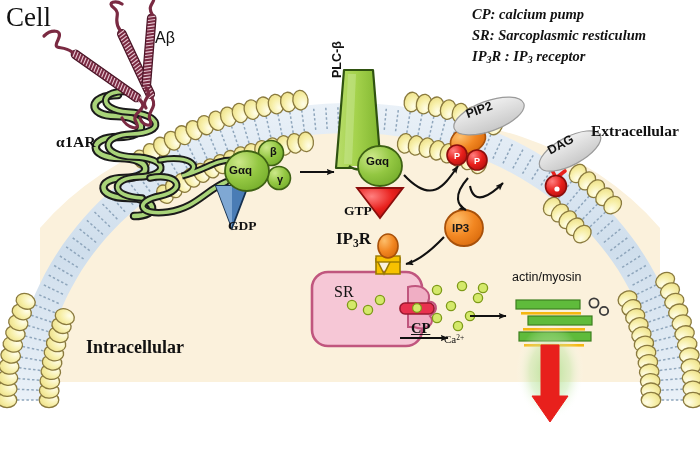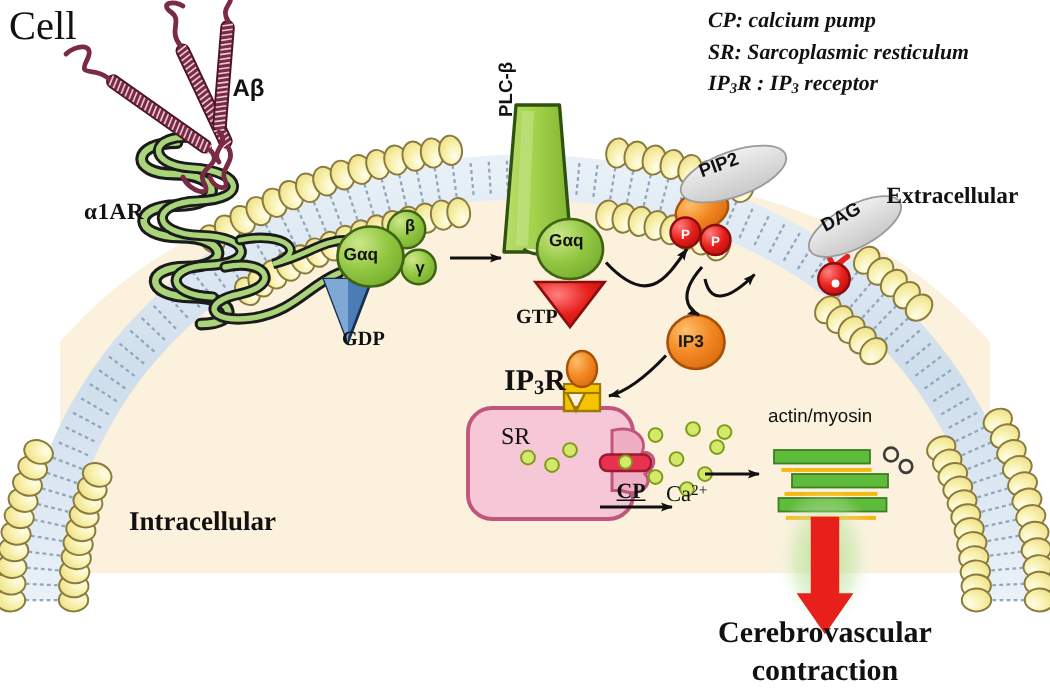--- a/index.html
+++ b/index.html
@@ -9,37 +9,37 @@
   svg#scene{position:absolute;left:0;top:0;width:700px;height:465px;display:block;}
   .lbl{position:absolute;white-space:nowrap;color:#111;}
   .serif{font-family:"Liberation Serif", serif;}
   .sans{font-family:"Liberation Sans", sans-serif;}
   .bold{font-weight:bold;}
   #cellTitle{left:6px;top:2px;font-size:27px;}
   #legend{left:472px;top:4px;font-size:14.5px;line-height:21px;font-style:italic;}
   #legend div{white-space:nowrap;}
   sub{font-size:.68em;vertical-align:-0.22em;}
   sup{font-size:.68em;vertical-align:0.42em;}
-  #abLabel{left:155px;top:29px;font-size:16px;font-weight:bold;margin-top:22px;}
+  #abLabel{left:155px;top:29px;font-size:16px;font-weight:normal;}
   #a1arLabel{left:56px;top:133px;font-size:15.5px;font-weight:bold;letter-spacing:.3px;}
   #extracellular{left:591px;top:122px;font-size:15.5px;font-weight:bold;}
   #intracellular{left:86px;top:337px;font-size:18px;font-weight:bold;}
   #gdpLabel{left:228px;top:218px;font-size:13.5px;font-weight:bold;}
   #gtpLabel{left:344px;top:203px;font-size:13.5px;font-weight:bold;}
   #plcLabel{position:absolute;left:330px;top:78px;font-size:12.5px;font-weight:bold;
             transform:rotate(-90deg);transform-origin:left top;}
   #pip2Label{position:absolute;left:464px;top:108px;font-size:12.5px;font-weight:bold;
              transform:rotate(-20deg);transform-origin:left top;}
   #dagLabel{position:absolute;left:545px;top:145px;font-size:12.5px;font-weight:bold;
             transform:rotate(-28deg);transform-origin:left top;}
   #ip3Label{left:452px;top:222px;font-size:11.5px;font-weight:bold;color:#1a1a1a;}
-  #ip3rLabel{left:336px;top:243px;font-size:20px;font-weight:bold;}
+  #ip3rLabel{left:336px;top:229px;font-size:17px;font-weight:bold;}
   #srLabel{left:334px;top:283px;font-size:16px;font-weight:normal;}
   #cpLabel{left:411px;top:320px;font-size:14.5px;font-weight:bold;text-decoration:underline;}
-  #caLabel{left:444px;top:322px;font-size:15px;text-align:right;}
+  #caLabel{left:444px;top:333px;font-size:11px;text-align:right;}
   #actinLabel{left:512px;top:270px;font-size:12.5px;font-weight:normal;}
   #contractionLabel{left:430px;top:410px;font-size:20px;font-weight:bold;text-align:center;
                     width:240px;line-height:25px;}
   #gaqG{left:229px;top:164px;font-size:11.5px;font-weight:bold;}
   #betaG{left:270px;top:145px;font-size:11px;font-weight:bold;}
   #gammaG{left:277px;top:173px;font-size:11px;font-weight:bold;}
   #gaq2{left:366px;top:155px;font-size:11.5px;font-weight:bold;}
 </style>
 </head>
 <body>
@@ -539,23 +539,19 @@
 <div class="lbl serif" id="srLabel">SR</div>
 
 <div class="lbl serif" id="cpLabel">CP</div>
 
 <div class="lbl serif" id="caLabel">
   <span>Ca</span><sup>2+</sup>
 </div>
 
 <div class="lbl sans" id="actinLabel">actin/myosin</div>
 
-<div class="lbl serif" id="contractionLabel">
-  <div>Cerebrovascular</div>
-  <div>contraction</div>
-</div>
 
 <div class="lbl sans" id="gaqG">Gαq</div>
 <div class="lbl sans" id="betaG">β</div>
 <div class="lbl sans" id="gammaG">γ</div>
 <div class="lbl sans" id="gaq2">Gαq</div>
 
 </div>
 
 </body></html>

